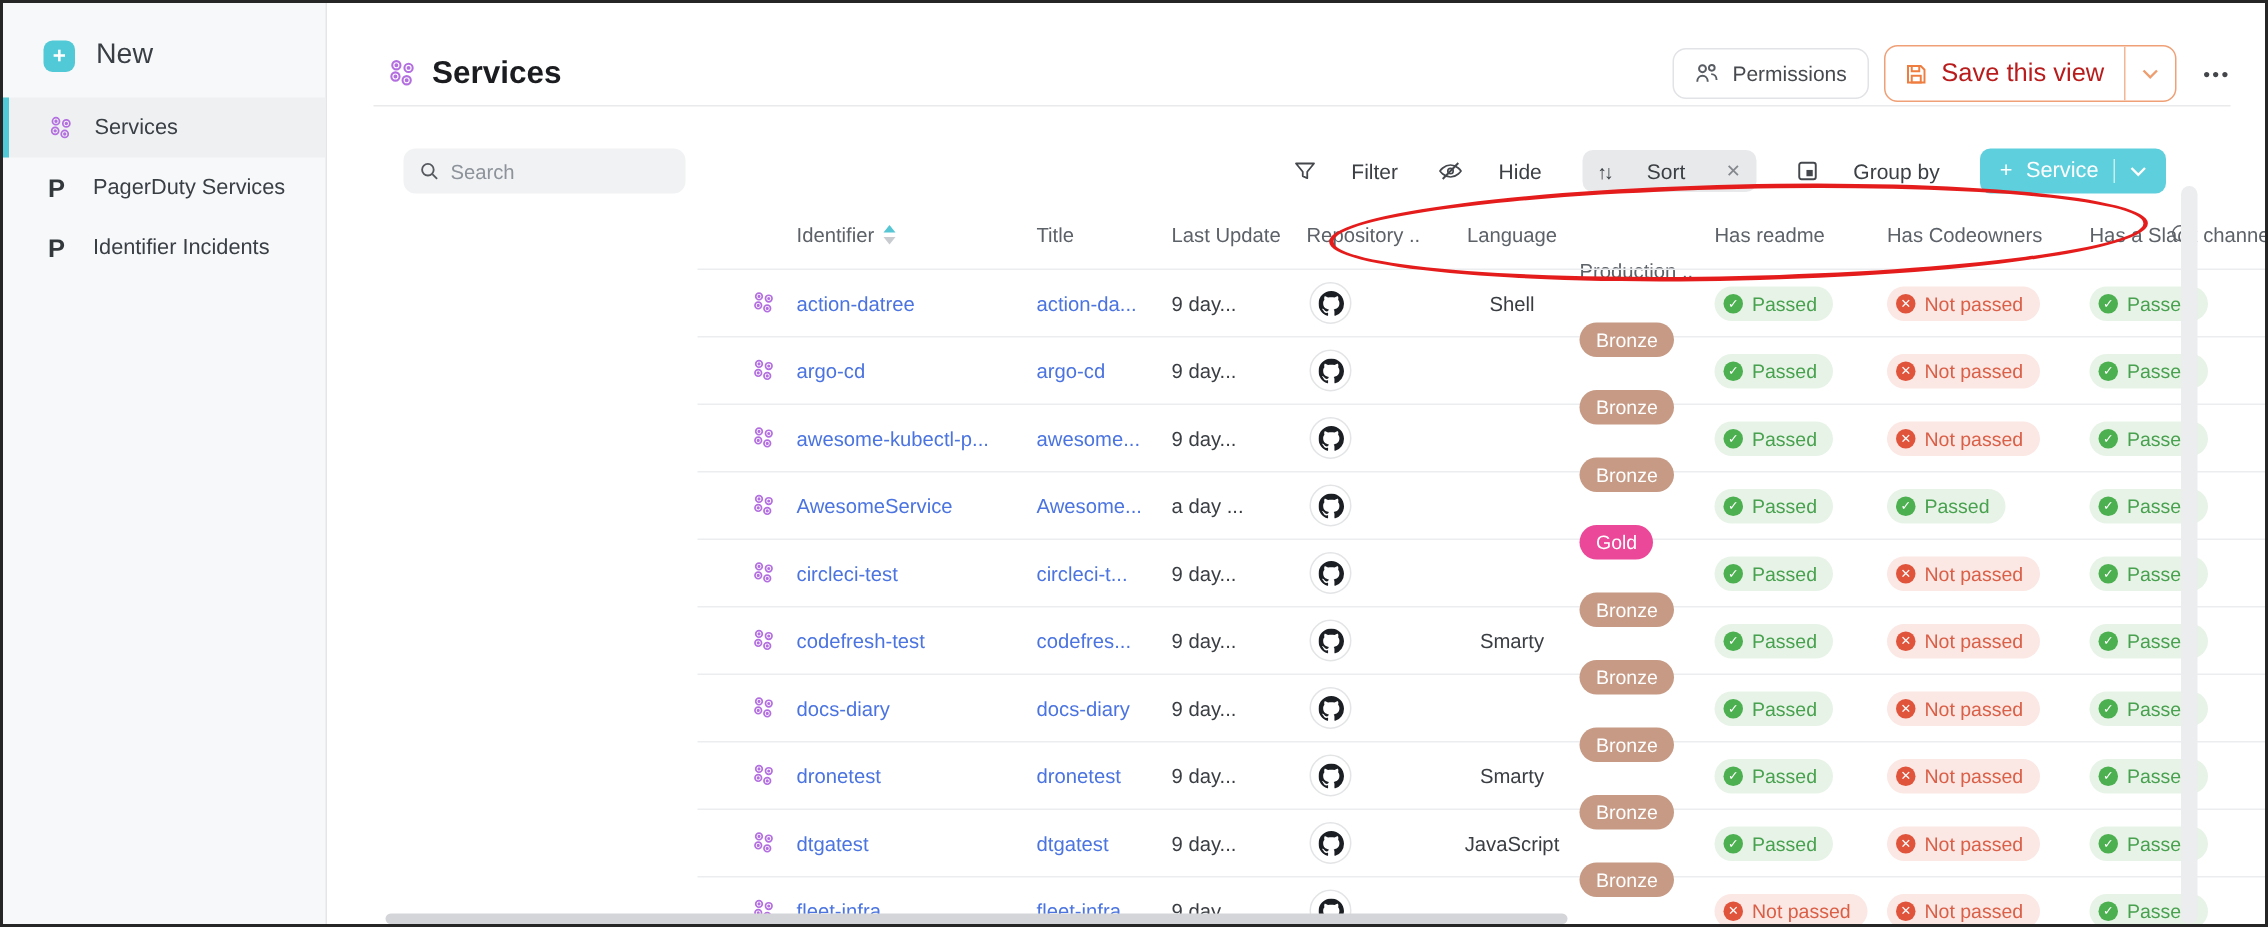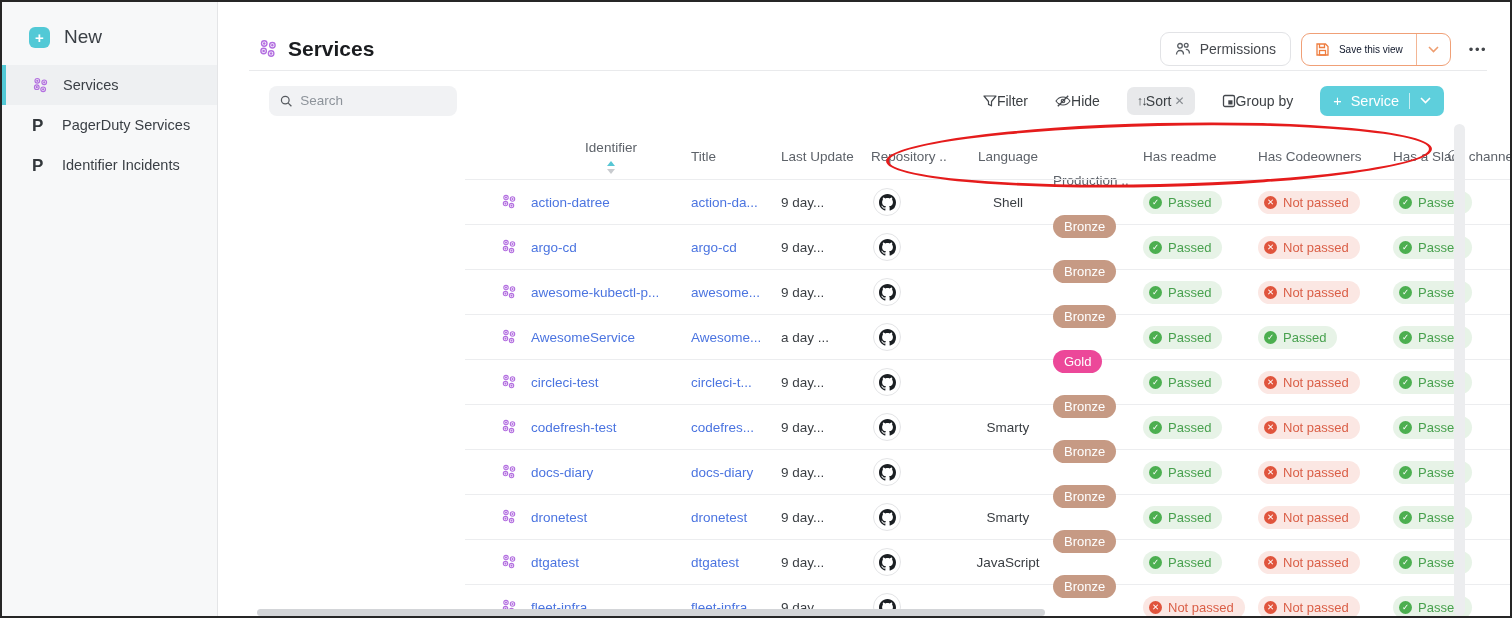--- a/index.html
+++ b/index.html
@@ -17,48 +17,48 @@
   .sb-item.selected::before { content:""; position:absolute; left:0; top:0; bottom:0; width:4px; background:#52c9d6; }
   .pd-ic { font-weight:800; font-size:17px; color:#33383c; width:16px; line-height:1; }
 
   
   .main { position:absolute; left:216px; top:0; right:0; bottom:0; }
   .title-row { position:absolute; left:31px; right:23px; top:26px; height:42px; display:flex; align-items:center; }
   .title-left { display:flex; align-items:center; gap:10px; padding-left:9px; }
   .page-title { font-size:21px; font-weight:700; color:#1a1c1f; }
   .title-right { margin-left:auto; display:flex; align-items:center; gap:10px; }
   .btn-permissions { display:flex; gap:9px; align-items:center; border:1px solid #e2e3e6; border-radius:9px; padding:8px 14px; font-size:14px; color:#46494e; background:#fff; cursor:pointer; }
-  .btn-save { display:flex; align-items:stretch; border:1px solid #f0a077; border-radius:9px; color:#0f172a; font-size:10px; background:#fff; cursor:pointer; overflow:hidden; }
+  .btn-save { display:flex; align-items:stretch; border:1px solid #f0a077; border-radius:9px; color:#b91c1c; font-size:17px; background:#fff; cursor:pointer; overflow:hidden; }
   .btn-save-main { display:flex; gap:9px; align-items:center; padding:8px 13px; }
   .btn-save-chev { padding:8px 11px; border-left:1px solid #f3b695; display:flex; align-items:center; }
   .dots { color:#43464a; font-size:13px; letter-spacing:1.5px; margin-left:8px; cursor:pointer; }
   .hr { position:absolute; left:31px; right:23px; top:68px; height:1px; background:#e9eaec; }
 
   
-  .toolbar { position:absolute; left:31px; top:83px; right:66px; height:31px; display:flex; align-items:center; }
+  .toolbar { position:absolute; left:31px; top:96px; right:66px; height:31px; display:flex; align-items:flex-end; }
   .search { margin-left:20px; width:188px; height:30px; background:#f1f2f4; border-radius:8px; display:flex; align-items:center; gap:8px; padding:0 11px; }
   .search input { border:none; background:transparent; outline:none; font-size:13.5px; color:#33373b; width:100%; font-family:inherit; }
   .search input::placeholder { color:#8d939a; }
   .toolbar-right { margin-left:auto; display:flex; align-items:center; gap:27px; }
-  .tb-item { display:flex; align-items:center; gap:0; font-size:14px; color:#3c4044; cursor:pointer; white-space:nowrap; }
+  .tb-item { display:flex; align-items:center; gap:24px; font-size:14px; color:#3c4044; cursor:pointer; white-space:nowrap; }
   .sort-pill { background:#e8e9eb; border-radius:7px; padding:6px 10px; }
   .sort-glyph { font-size:13px; letter-spacing:-2px; color:#3c4044; }
   .close-x { color:#85898e; font-size:12px; margin-left:3px; cursor:pointer; }
   .btn-service { background:#5ecfdc; color:#fff; border-radius:7px; height:30px; display:flex; align-items:center; padding:0 13px; gap:9px; font-size:14.5px; cursor:pointer; }
   .service-div { width:1px; height:16px; background:rgba(255,255,255,.65); margin:0 1px; }
 
   
   .thead { position:absolute; left:247px; top:132px; height:45px; display:flex; align-items:center; font-size:13.5px; color:#5d6269; }
   .rows { position:absolute; left:247px; top:177px; border-top:1px solid #ecedef; }
   .trow { display:flex; align-items:center; height:45px; border-bottom:1px solid #ecedef; font-size:13.5px; color:#3a3e43; }
   .c0{width:66px; padding-left:36px;} .c1{width:160px;} .c2{width:90px;} .c3{width:90px;}
   .c4{width:92px;} .c5{width:90px;text-align:center;} .c6{width:90px;margin-top:48px;} .c7{width:115px;}
   .c8{width:135px;} .c9{width:145px;} .c11{width:30px; text-align:center;}
   .cell { flex-shrink:0; }
-  .hcell { display:flex; align-items:center; gap:6px;flex-direction:column; }
+  .hcell { display:flex; align-items:center; gap:6px; }
   .sort-arrows { display:flex; flex-direction:column; align-items:center; }
   .tri { width:0; height:0; border-left:4px solid transparent; border-right:4px solid transparent; }
   .tri-up { border-bottom:5px solid #56c6d4; margin-bottom:3px; }
   .tri-down { border-top:5px solid #c8cbcf; }
   .link { color:#4b74e0; cursor:pointer; }
   .gh-circle { width:28px; height:28px; border-radius:50%; border:1px solid #e3e4e6; display:flex; align-items:center; justify-content:center; margin-left:2px; cursor:pointer; background:#fff; }
   .badge { color:#fff; font-size:13px; padding:4px 11px; border-radius:13px; display:inline-block; }
   .badge-bronze{background:#c69a84;} .badge-gold{background:#ec4899;} .badge-basic{background:#b7babf;}
   .pill { display:inline-flex; align-items:center; gap:6px; font-size:13px; font-weight:500; border-radius:13px; padding:4px 11px 4px 6px; }
   .pill.pass { background:#e7f3e7; color:#48a14e; }

